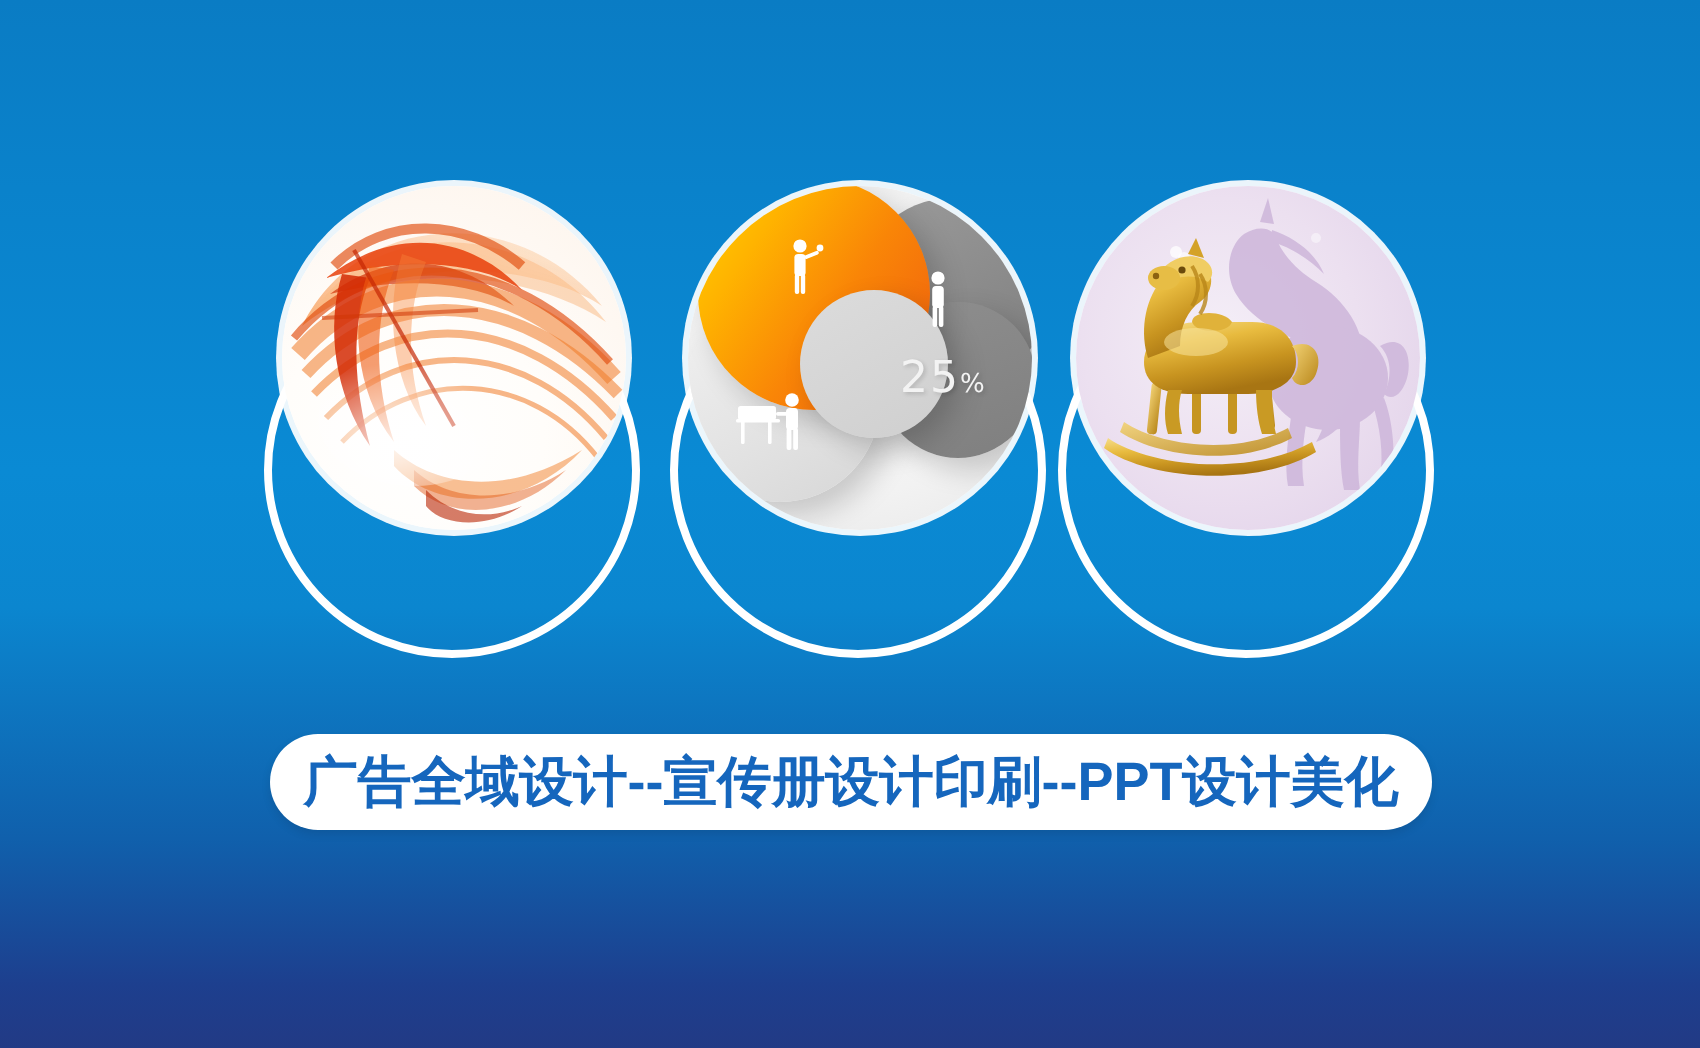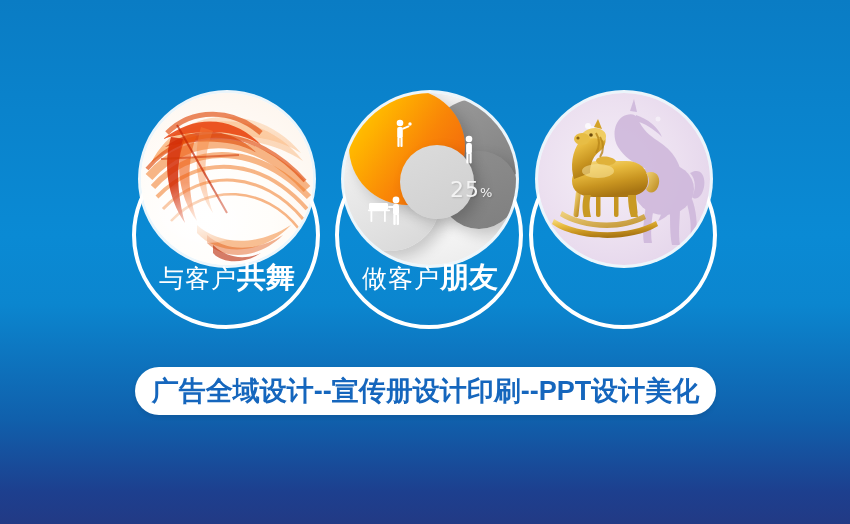--- a/index.html
+++ b/index.html
@@ -229,23 +229,20 @@
             <path d="M72,152 C84,164 102,168 120,160 C102,172 80,170 72,160 Z" fill="#b92404" opacity="0.6"></path>
           </g>
 
           <path d="M36,32 L86,120" stroke="#c42604" stroke-width="2" fill="none" opacity="0.7"></path>
           <path d="M20,66 L98,62" stroke="#cf3406" stroke-width="2" fill="none" opacity="0.55"></path>
 
           <ellipse cx="66" cy="116" rx="48" ry="34" fill="url(#glow)" opacity="0.85"></ellipse>
         </svg>
       </div>
     </div>
-    <div class="caption">
-      <span class="cap-light">与客户</span><span class="cap-bold">共舞</span>
-    </div>
   </div>
 
   <div class="unit" style="left:330px; top:93px;">
     <div class="ring"></div>
     <div class="photo">
       <div class="photo-inner info-bg">
         <div class="blob blob-light blob-shadow"></div>
         <div class="blob blob-gray-dark blob-shadow"></div>
         <div class="blob blob-gray-dark2 blob-shadow"></div>
         <div class="blob blob-orange blob-shadow"></div>
@@ -280,23 +277,20 @@
             <rect x="16" y="15" width="1.8" height="12" rx="0.8"></rect>
             <rect x="0" y="14.5" width="22" height="1.8" rx="0.8"></rect>
             <circle cx="28" cy="5" r="3.4"></circle>
             <rect x="25" y="9" width="6" height="11" rx="1.9"></rect>
             <rect x="25.3" y="19" width="2.4" height="11" rx="1"></rect>
             <rect x="28.6" y="19" width="2.4" height="11" rx="1"></rect>
             <rect x="20" y="11" width="6.5" height="1.9" rx="0.9"></rect>
           </g>
         </svg>
       </div>
-    </div>
-    <div class="caption">
-      <span class="cap-light">做客户</span><span class="cap-bold">朋友</span>
     </div>
   </div>
 
   <div class="unit" style="left:524px; top:93px;">
     <div class="ring"></div>
     <div class="photo">
       <div class="photo-inner horse-bg">
         <svg viewBox="0 0 172 172" width="172" height="172">
           <defs>
             <linearGradient id="gold" x1="0" y1="0" x2="0.4" y2="1">

